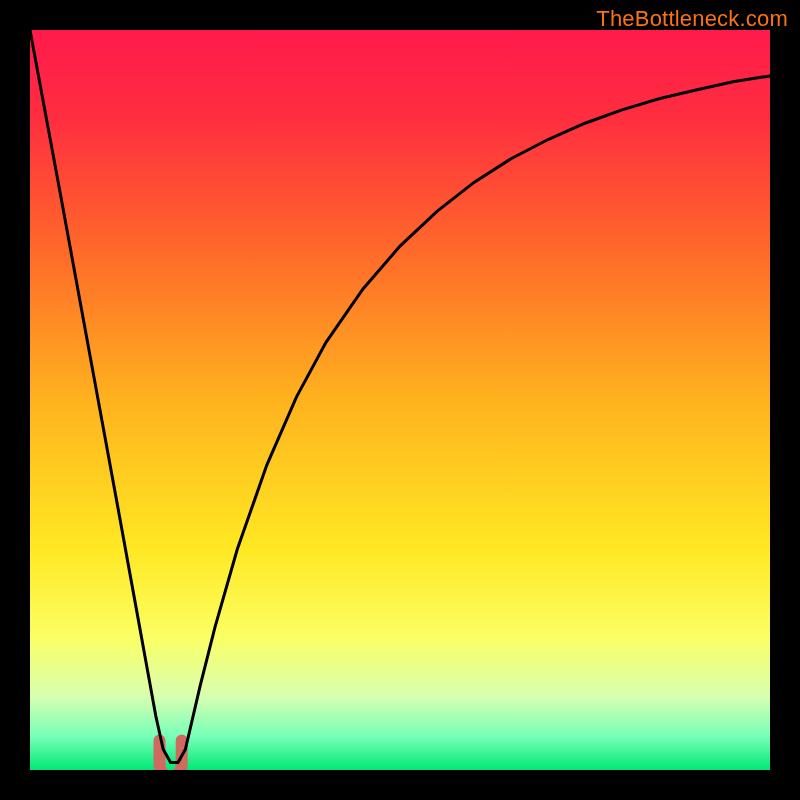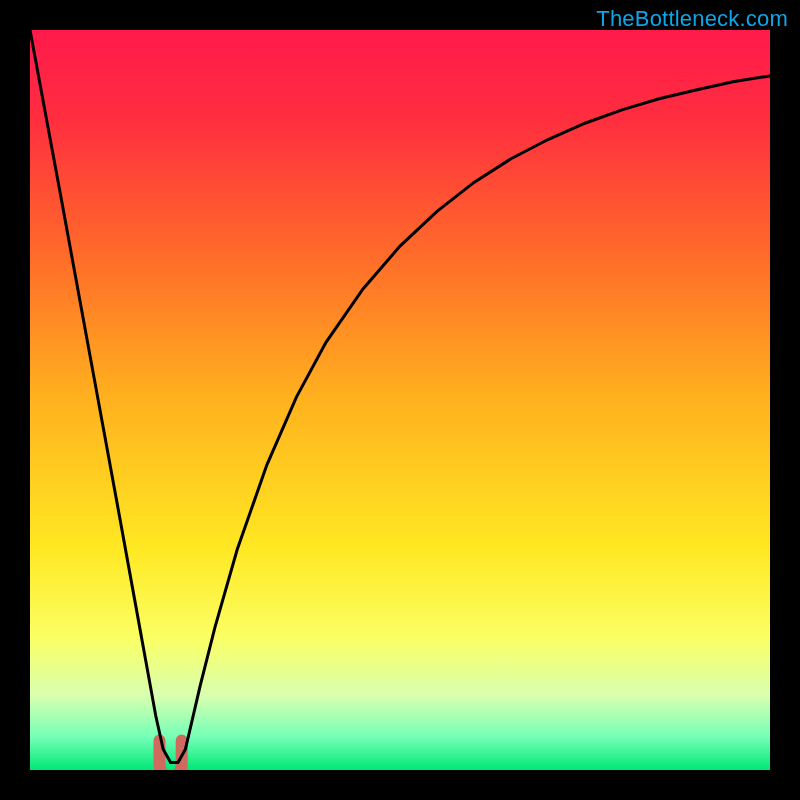--- a/index.html
+++ b/index.html
@@ -23,21 +23,21 @@
     left: 30px;
     width: 740px;
     height: 740px;
     overflow: hidden;
   }
   svg { display: block; }
   .watermark {
     position: absolute;
     top: 6px;
     right: 12px;
-    color: #0ea5e9;
+    color: #f97316;
     font-size: 22px;
     font-weight: 400;
     letter-spacing: 0.2px;
     user-select: none;
   }
 </style>
 </head>
 <body>
 
 <div class="frame">

